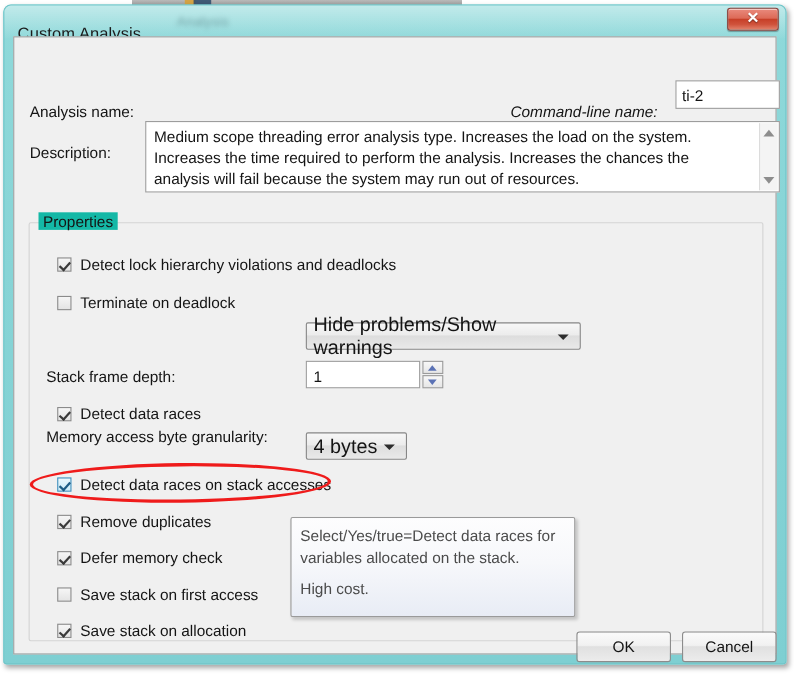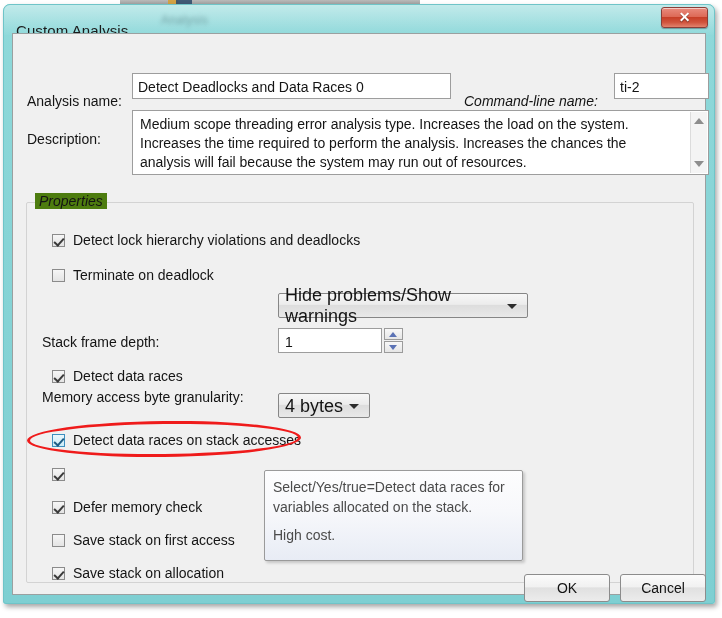--- a/index.html
+++ b/index.html
@@ -195,25 +195,24 @@
     left: 13px; top: 168px;
     width: 668px; height: 381px;
     border: 1px solid #d3d3d3;
     border-radius: 2px;
     box-sizing: border-box;
     background: transparent;
   }
   #properties-legend {
     position: absolute;
     left: 22px; top: 159px;
-    background: #4d7c0f;
+    background: #14b8a6;
     padding: 0 4px;
     font-size: 14px;
     color: #141414;
-    font-style: italic;
   }
 
   
   .cbrow {
     position: absolute;
     left: 39px;
     height: 20px;
     display: flex;
     align-items: center;
     cursor: default;
@@ -376,21 +375,20 @@
   <div id="title-text" class="lbl">Custom Analysis</div>
   <div class="watermark">Analysis</div>
 
   <div id="close-btn">
     <div class="x">✕</div>
   </div>
 
   <div id="client">
 
     <div id="lbl-analysis-name" class="lbl">Analysis name:</div>
-    <input id="input-analysis-name" class="tbox" type="text" value="Detect Deadlocks and Data Races 0" style="">
 
     <div id="lbl-cmdline-name" class="lbl">Command-line name:</div>
     <input id="input-cmdline-name" class="tbox" type="text" value="ti-2" style="">
 
     <div id="lbl-description" class="lbl">Description:</div>
     <div id="desc-box">
       <div id="desc-text">Medium scope threading error analysis type. Increases the load on the system. Increases the time required to perform the analysis. Increases the chances the analysis will fail because the system may run out of resources.</div>
       <div id="desc-scroll">
         <div class="sb-arrow sb-up"></div>
         <div class="sb-arrow sb-down"></div>
@@ -439,20 +437,21 @@
       <span class="arrow"></span>
     </div>
 
     <div class="cbrow" style="top:396px">
       <span class="cbox checked hot"></span>
       <span class="cbtext">Detect data races on stack accesses</span>
     </div>
 
     <div class="cbrow" style="top:430px">
       <span class="cbox checked"></span>
+      <span class="cbtext">Remove duplicates</span>
     </div>
 
     <div class="cbrow" style="top:463px">
       <span class="cbox checked"></span>
       <span class="cbtext">Defer memory check</span>
     </div>
 
     <div class="cbrow" style="top:496px">
       <span class="cbox"></span>
       <span class="cbtext">Save stack on first access</span>

